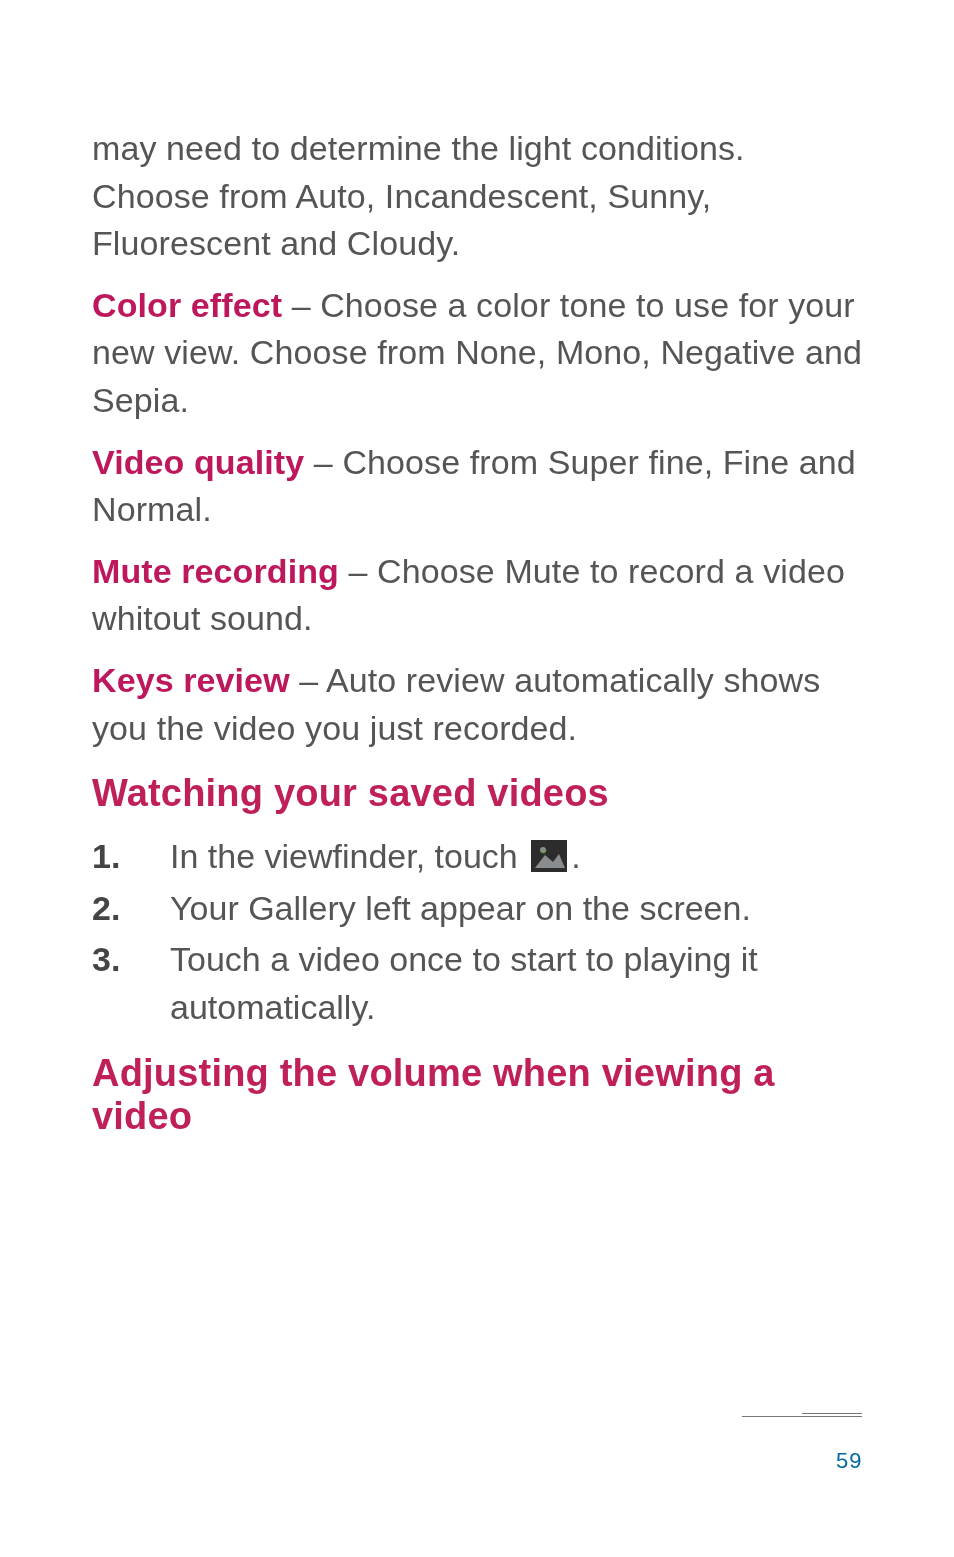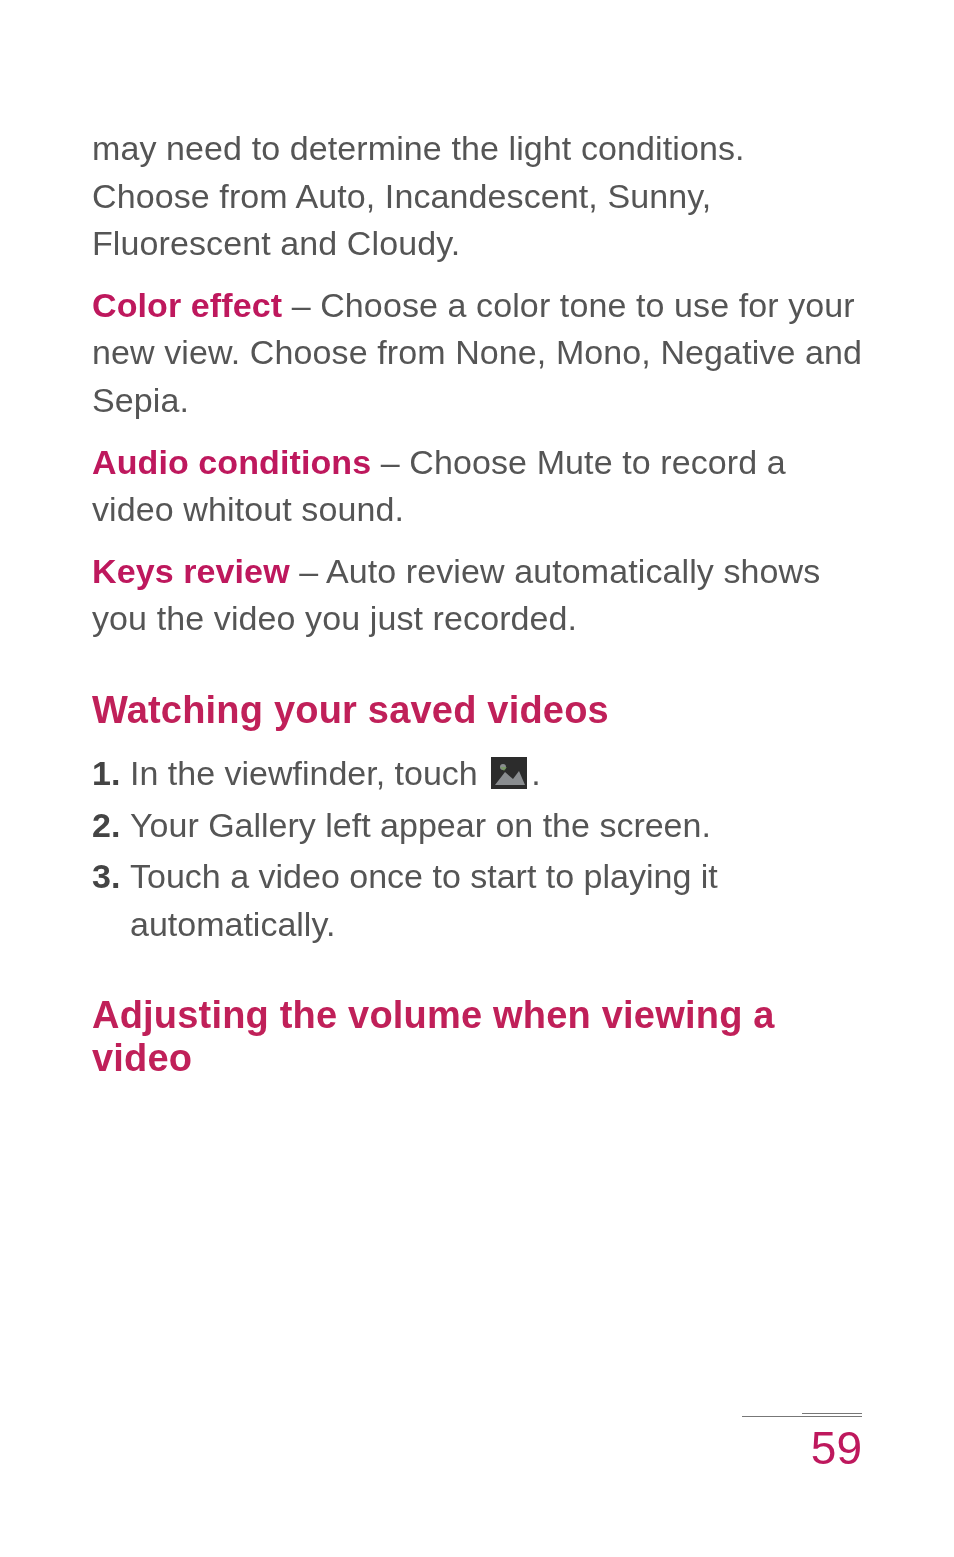--- a/index.html
+++ b/index.html
@@ -29,21 +29,21 @@
     margin-bottom: 14px;
     letter-spacing: 0.1px;
   }
   .bold {
     font-weight: 700;
     color: #be185d;
   }
   .heading {
     font-size: 38px;
     color: #c02059;
-    margin-top: 46px;
+    margin-top: 20px;
     margin-bottom: 18px;
     letter-spacing: 0.2px;
   }
   .ol {
     list-style: none;
     padding: 0;
     margin: 0;
   }
   .ol li {
     font-size: 34px;
@@ -55,42 +55,44 @@
   .ol li + li {
     margin-top: 4px;
   }
   .ol li .num {
     font-weight: 700;
     color: #444;
     min-width: 38px;
   }
   .ol li .txt {
     flex: 1;
+    margin-left: 40px;
   }
   .inline-icon {
     display: inline-block;
     vertical-align: middle;
     width: 36px;
     height: 32px;
     background: #2c2c2c;
     position: relative;
     margin: 0 4px;
     top: -3px;
   }
   .inline-icon svg {
     width: 100%;
     height: 100%;
     display: block;
   }
   .page-number {
     position: absolute;
     bottom: 82px;
     right: 92px;
-    font-size: 46px;
-    color: #be185d;
+    font-size: 22px;
+    color: #0369a1;
+    font-family: Liberation Mono, monospace;
   }
   .footer-rule {
     position: absolute;
     bottom: 140px;
     right: 92px;
     width: 120px;
     height: 1px;
     background: #777;
   }
   .footer-rule-2 {
@@ -106,23 +108,26 @@
 <body>
 
 <div class="page">
 
   <p class="para">may need to determine the light conditions. Choose from Auto, Incandescent, Sunny, Fluorescent and Cloudy.</p>
 
   <p class="para">
     <span class="bold">Color effect</span><span> – Choose a color tone to use for your new view. Choose from None,  Mono, Negative and Sepia.</span>
   </p>
 
+  <p class="para">
+    <span class="bold">Video quality</span><span> – Choose from Super fine, Fine and Normal.</span>
+  </p>
 
   <p class="para">
-    <span class="bold">Audio conditions</span><span> – Choose Mute to record a video whitout sound.</span>
+    <span class="bold">Mute recording</span><span> – Choose Mute to record a video whitout sound.</span>
   </p>
 
   <p class="para">
     <span class="bold">Keys review</span><span> – Auto review automatically shows you the video you just recorded.</span>
   </p>
 
   <h2 class="heading">Watching your saved videos</h2>
 
   <ol class="ol">
     <li>

